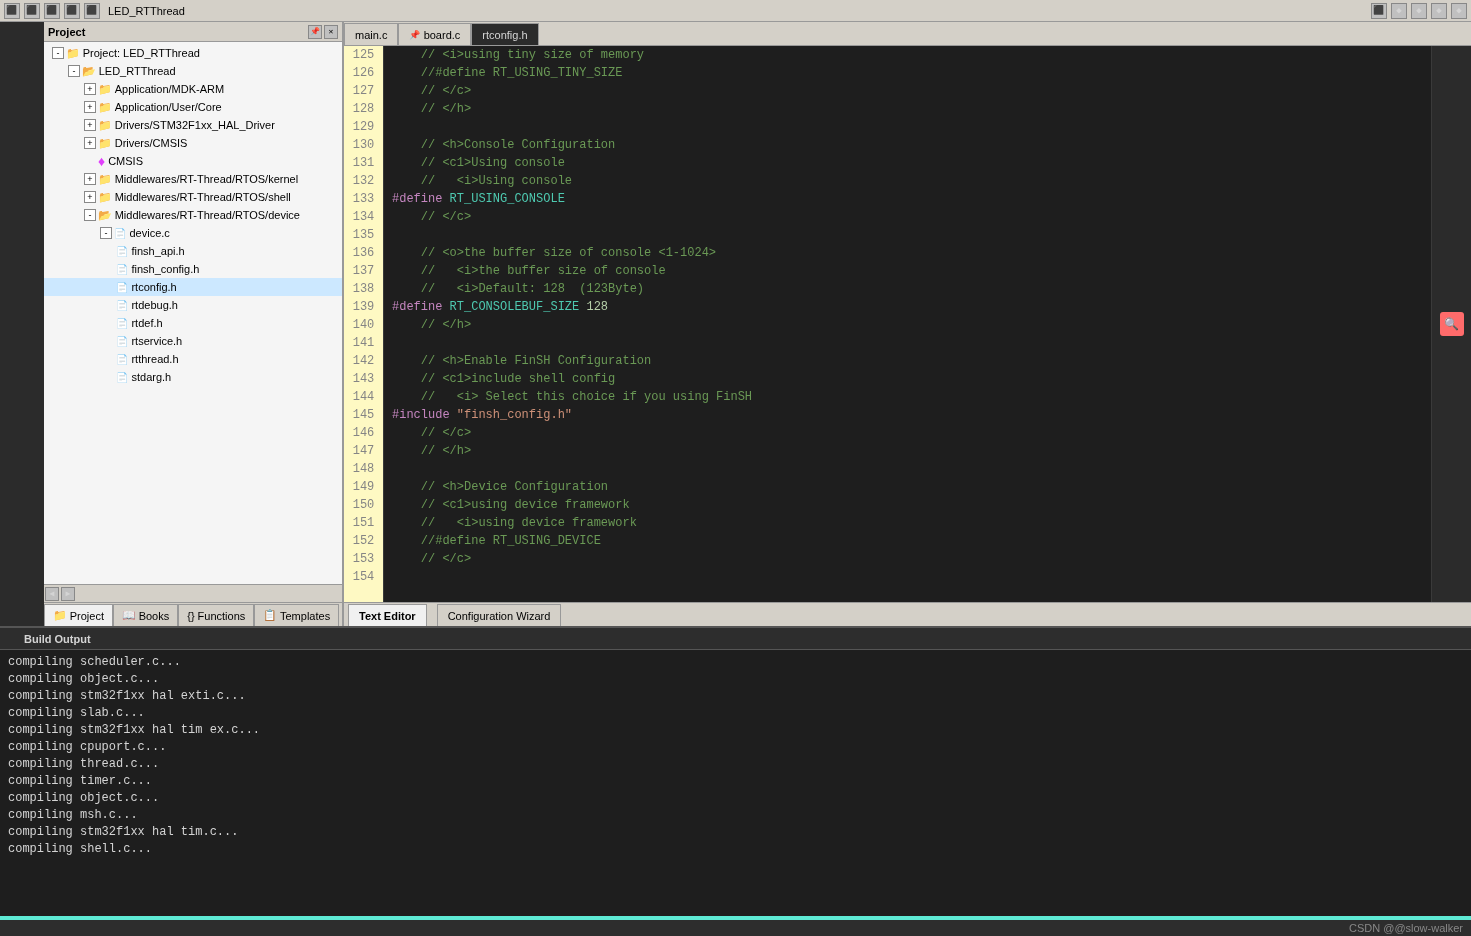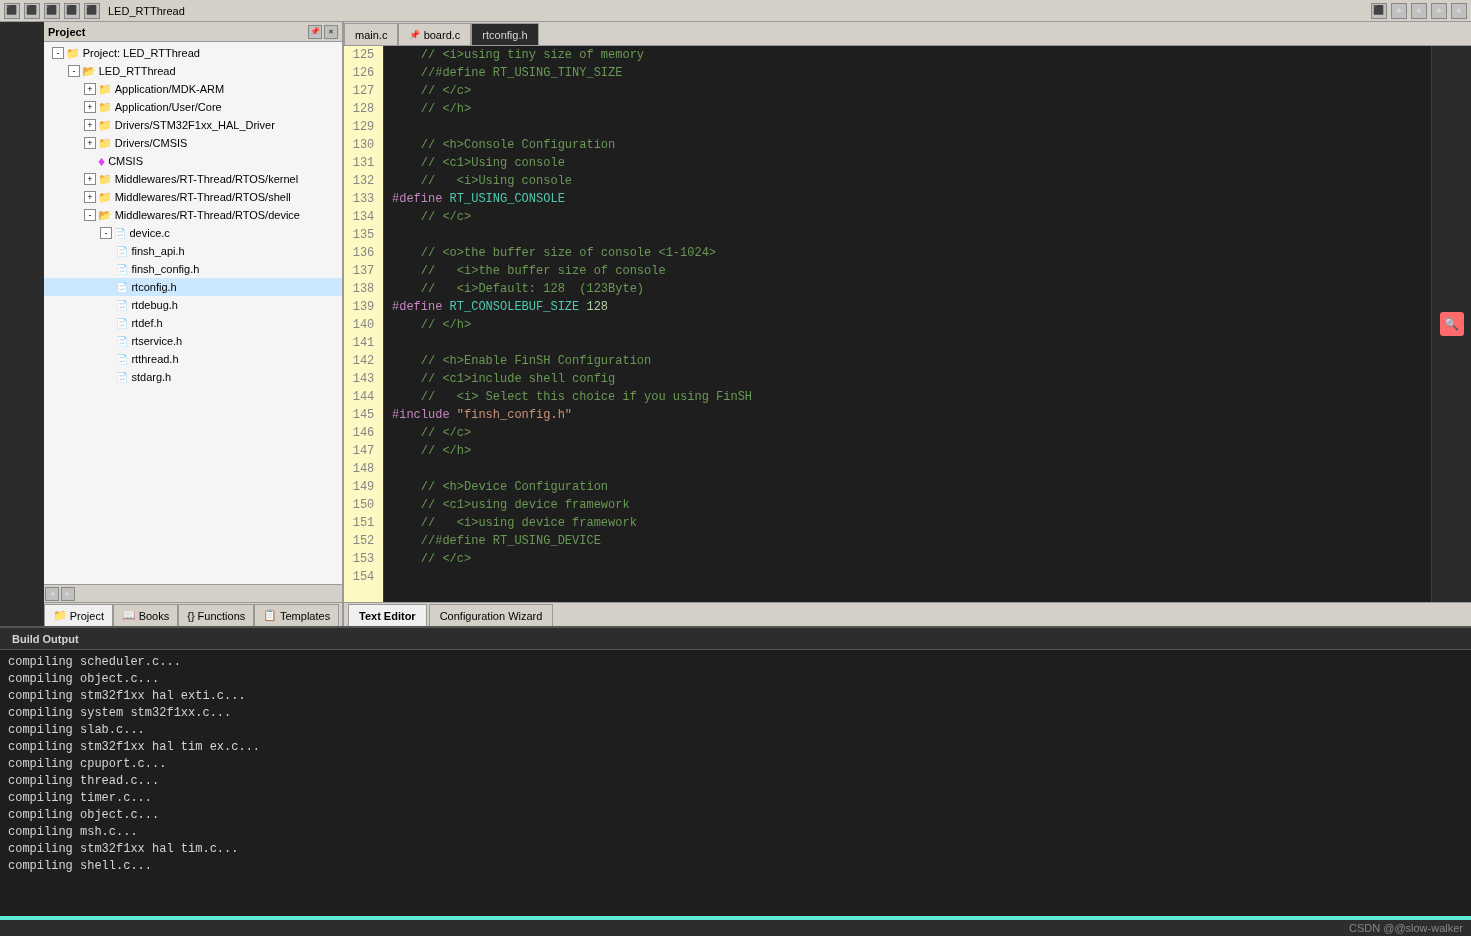--- a/index.html
+++ b/index.html
@@ -229,21 +229,21 @@
     .code-define-val { color: #4ec9b0; }
     
     
     #editor-bottom-tabs {
       height: 24px;
       background: #d4d0c8;
       border-top: 1px solid #999;
       display: flex;
       align-items: flex-end;
       padding-left: 4px;
-      gap: 2px;
+      gap: 10px;
     }
     .editor-tab {
       padding: 2px 10px;
       font-family: Arial, sans-serif;
       font-size: 11px;
       color: #000;
       cursor: pointer;
       border: 1px solid #999;
       border-bottom: none;
       background: #d4d0c8;
@@ -281,21 +281,21 @@
       border-top: 2px solid #555;
       display: flex;
       flex-direction: column;
     }
     
     #build-output-header {
       background: #2d2d2d;
       height: 22px;
       display: flex;
       align-items: center;
-      padding: 0 12px;
+      padding: 0 24px;
       border-bottom: 1px solid #555;
     }
     .build-output-title {
       font-family: Arial, sans-serif;
       font-size: 11px;
       color: #d4d4d4;
       font-weight: bold;
     }
     
     #build-output {
@@ -580,21 +580,20 @@
   </div>
 
   <div id="bottom-panel">
     <div id="build-output-header">
       <span class="build-output-title">Build Output</span>
     </div>
     <div id="build-output">
       <div class="build-line">compiling scheduler.c...</div>
       <div class="build-line">compiling object.c...</div>
       <div class="build-line">compiling stm32f1xx hal exti.c...</div>
-      <div class="build-line">compiling system stm32f1xx.c...</div>
       <div class="build-line">compiling slab.c...</div>
       <div class="build-line">compiling stm32f1xx hal tim ex.c...</div>
       <div class="build-line">compiling cpuport.c...</div>
       <div class="build-line">compiling thread.c...</div>
       <div class="build-line">compiling timer.c...</div>
       <div class="build-line">compiling object.c...</div>
       <div class="build-line">compiling msh.c...</div>
       <div class="build-line">compiling stm32f1xx hal tim.c...</div>
       <div class="build-line">compiling shell.c...</div>
 

